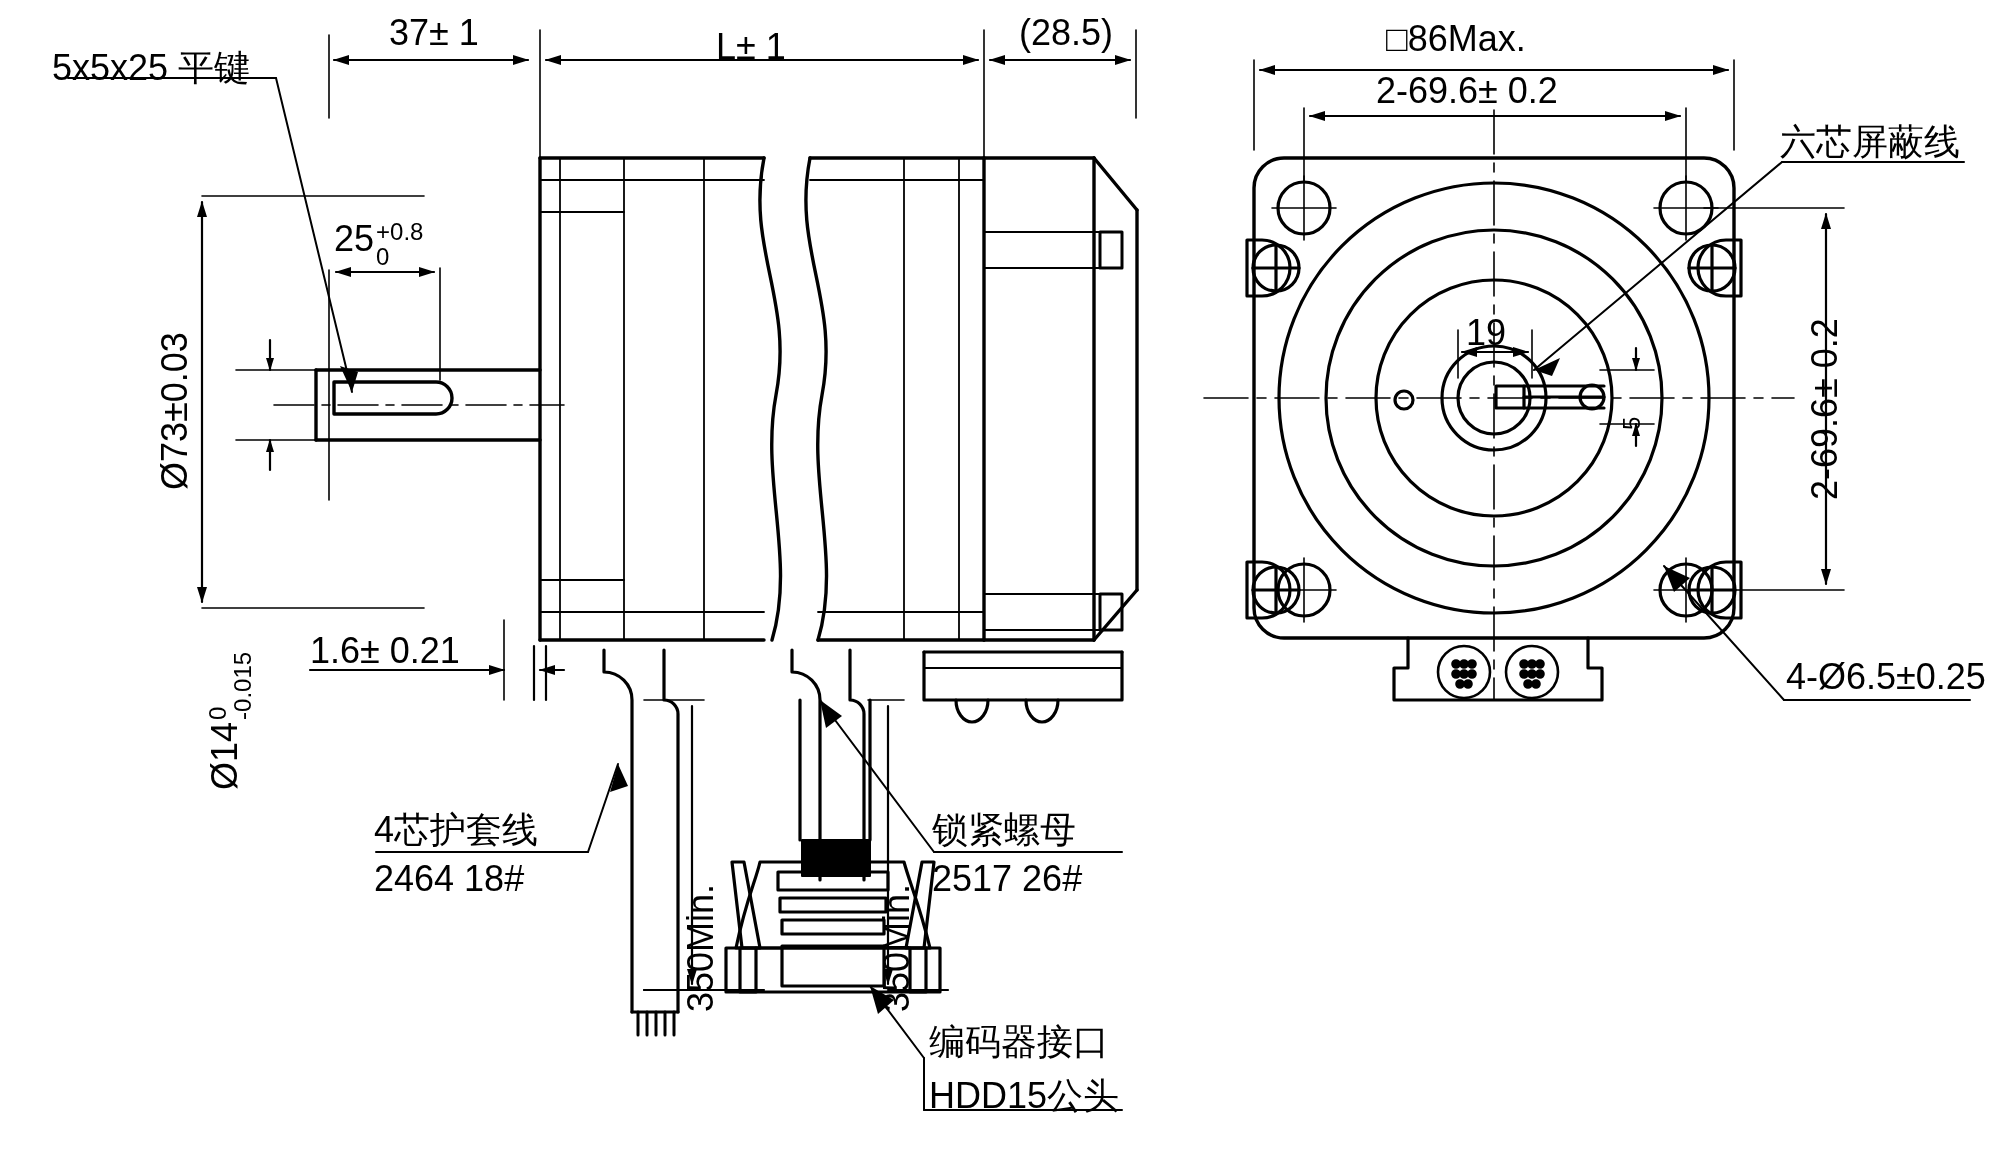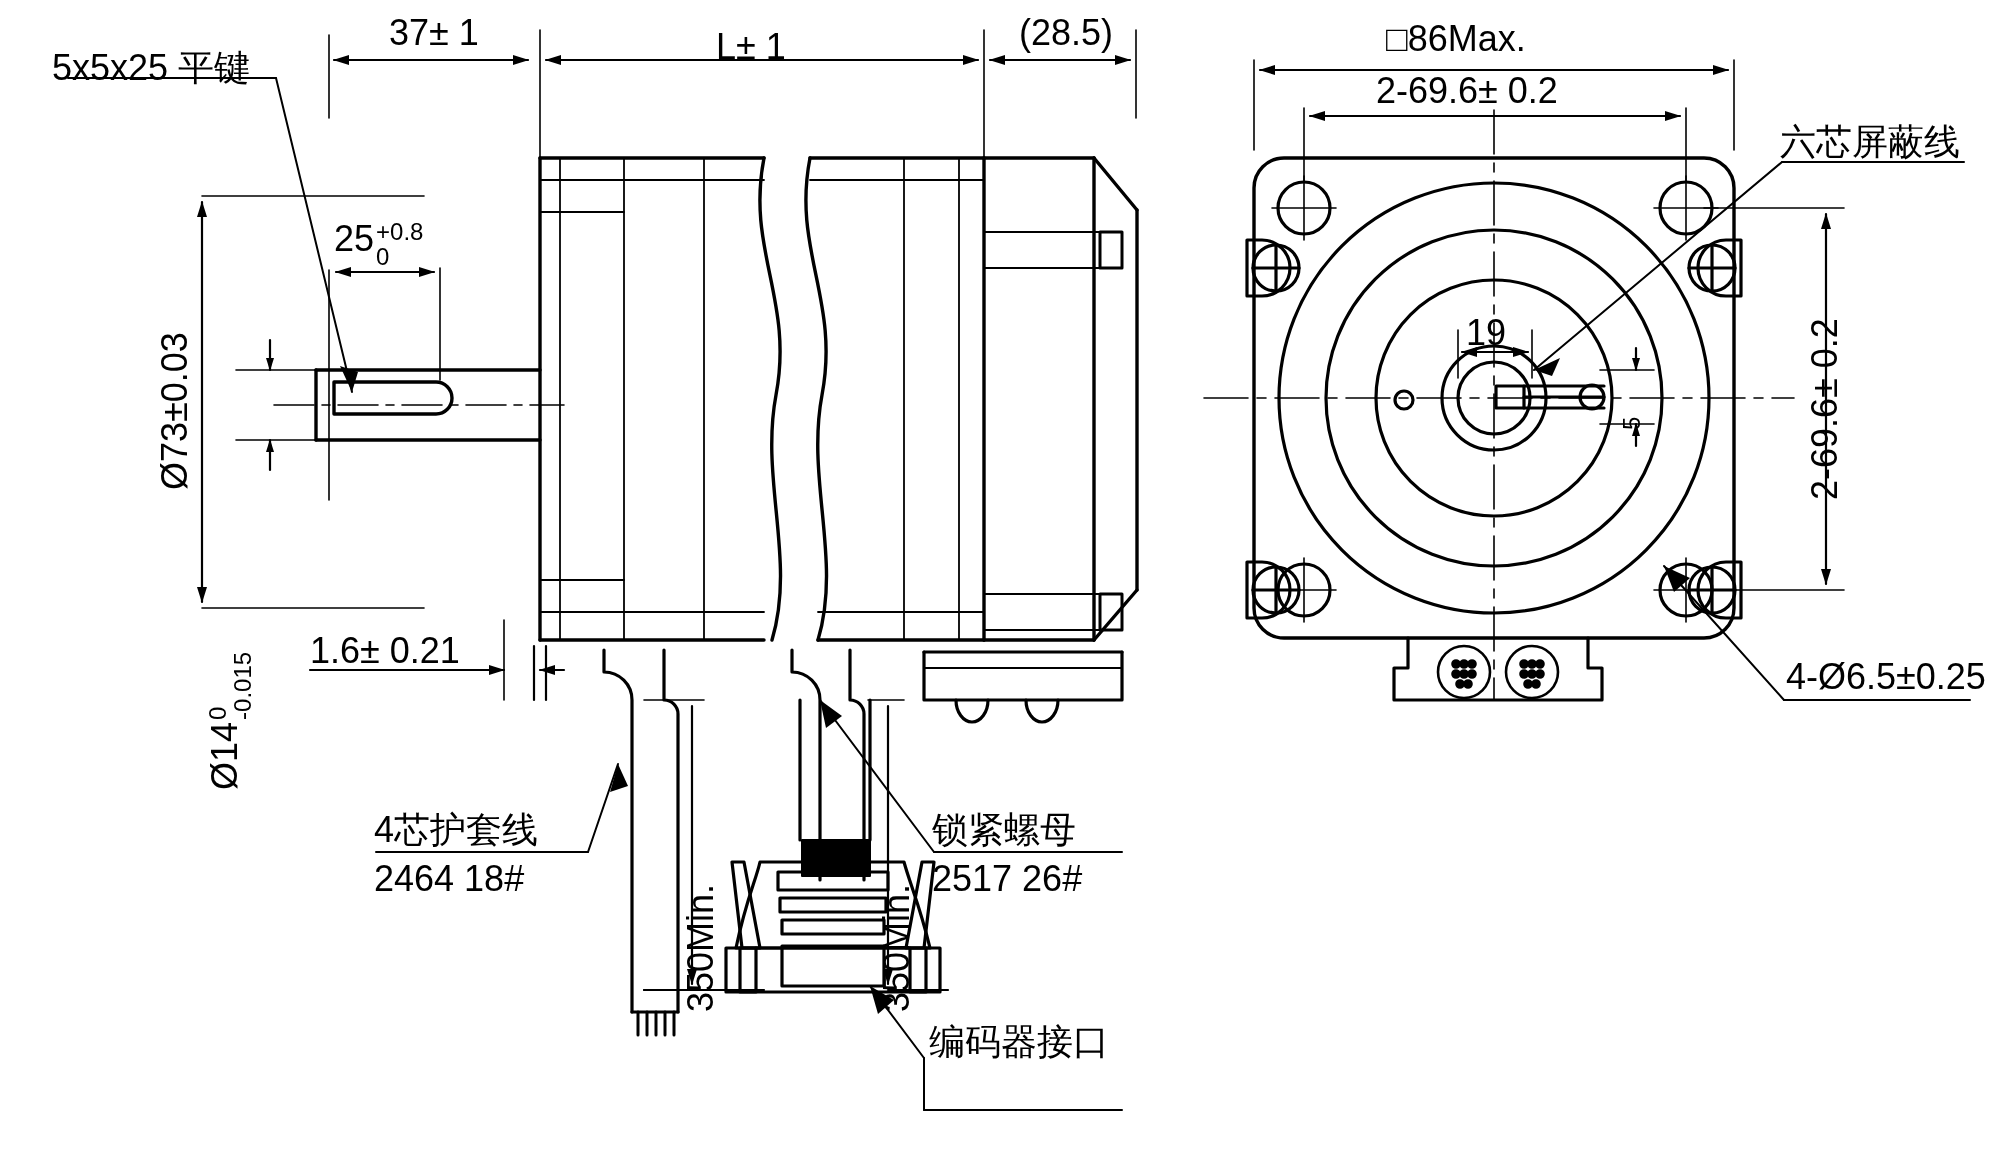--- a/index.html
+++ b/index.html
@@ -413,20 +413,21 @@
 <div class="lbl t-lg" style="left:370px;top:806px;">4芯护套线</div>
 <div class="lbl t-lg" style="left:370px;top:858px;">2464 18#</div>
 
 <div class="lbl t-lg" style="left:928px;top:806px;">锁紧螺母</div>
 <div class="lbl t-lg" style="left:928px;top:858px;">2517 26#</div>
 
 <div class="lbl t-lg rot90" style="left:676px;top:1012px;">350Min.</div>
 <div class="lbl t-lg rot90" style="left:872px;top:1012px;">350Min.</div>
 
 <div class="lbl t-lg" style="left:925px;top:1018px;">编码器接口</div>
+<div class="lbl t-lg" style="left:925px;top:1072px;">HDD15公头</div>
 
 <div class="lbl t-lg" style="left:1382px;top:18px;">□86Max.</div>
 <div class="lbl t-lg" style="left:1372px;top:70px;">2-69.6± 0.2</div>
 <div class="lbl t-lg rot90" style="left:1800px;top:500px;">2-69.6± 0.2</div>
 <div class="lbl t-lg" style="left:1462px;top:312px;">19</div>
 <div class="lbl t-sm rot90" style="left:1614px;top:430px;">5</div>
 
 <div class="lbl t-lg" style="left:1776px;top:118px;">六芯屏蔽线</div>
 <div class="lbl t-lg" style="left:1782px;top:656px;">4-Ø6.5±0.25</div>
 

